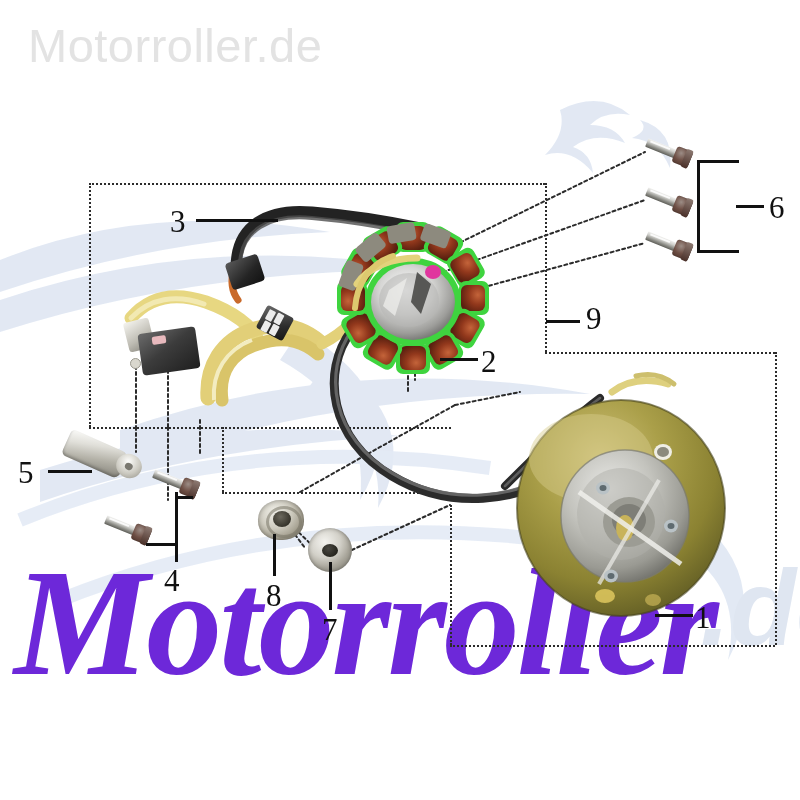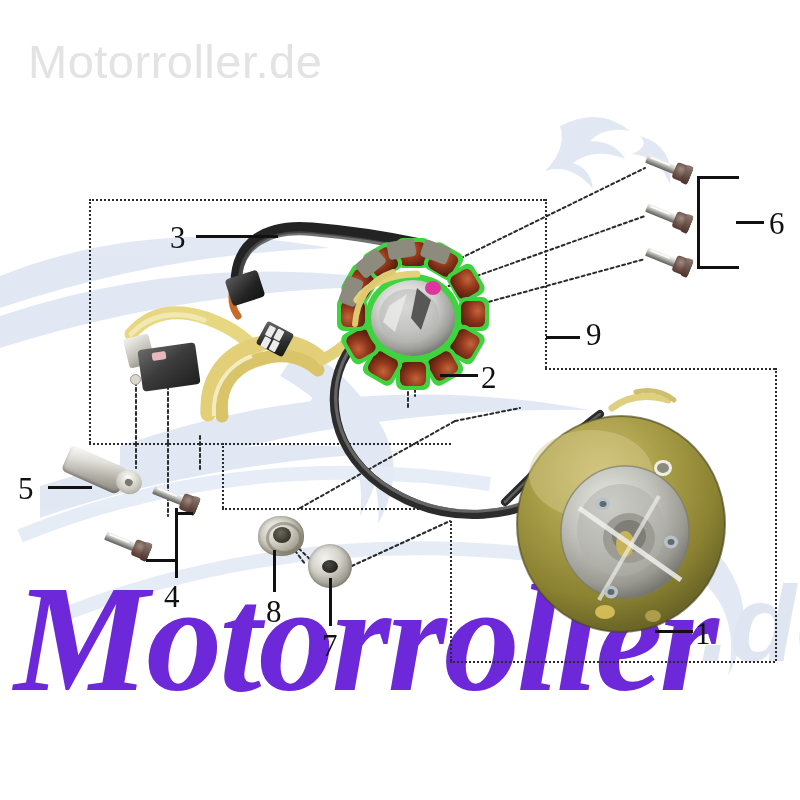--- a/index.html
+++ b/index.html
@@ -3,21 +3,20 @@
 <meta charset="utf-8">
 <style>
   html,body{margin:0;padding:0;background:#ffffff;}
   body{font-family:"Liberation Serif",serif;}
 
   #stage{
     position:relative;
     width:800px;height:736px;
     background:#ffffff;
     overflow:hidden;
-    margin-top:16px;
   }
 
   
   .wm-top{
     position:absolute;left:28px;top:18px;
     font-family:"Liberation Sans",sans-serif;
     font-size:47px;font-weight:400;letter-spacing:.5px;
     color:#e3e3e3;white-space:nowrap;
     user-select:none;
   }

